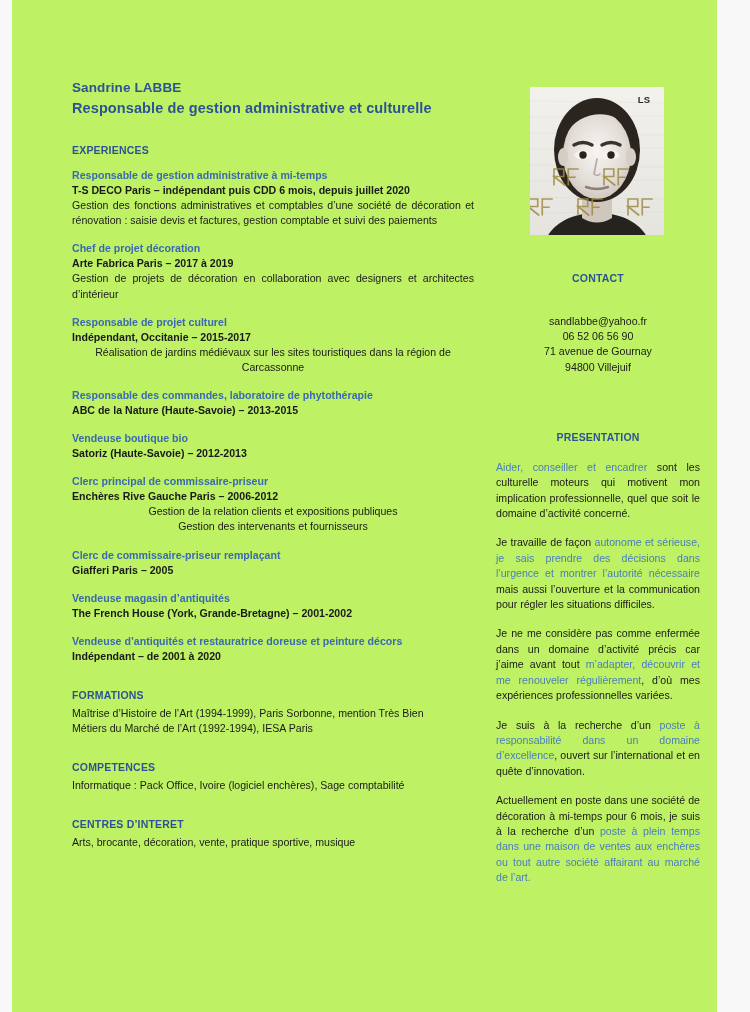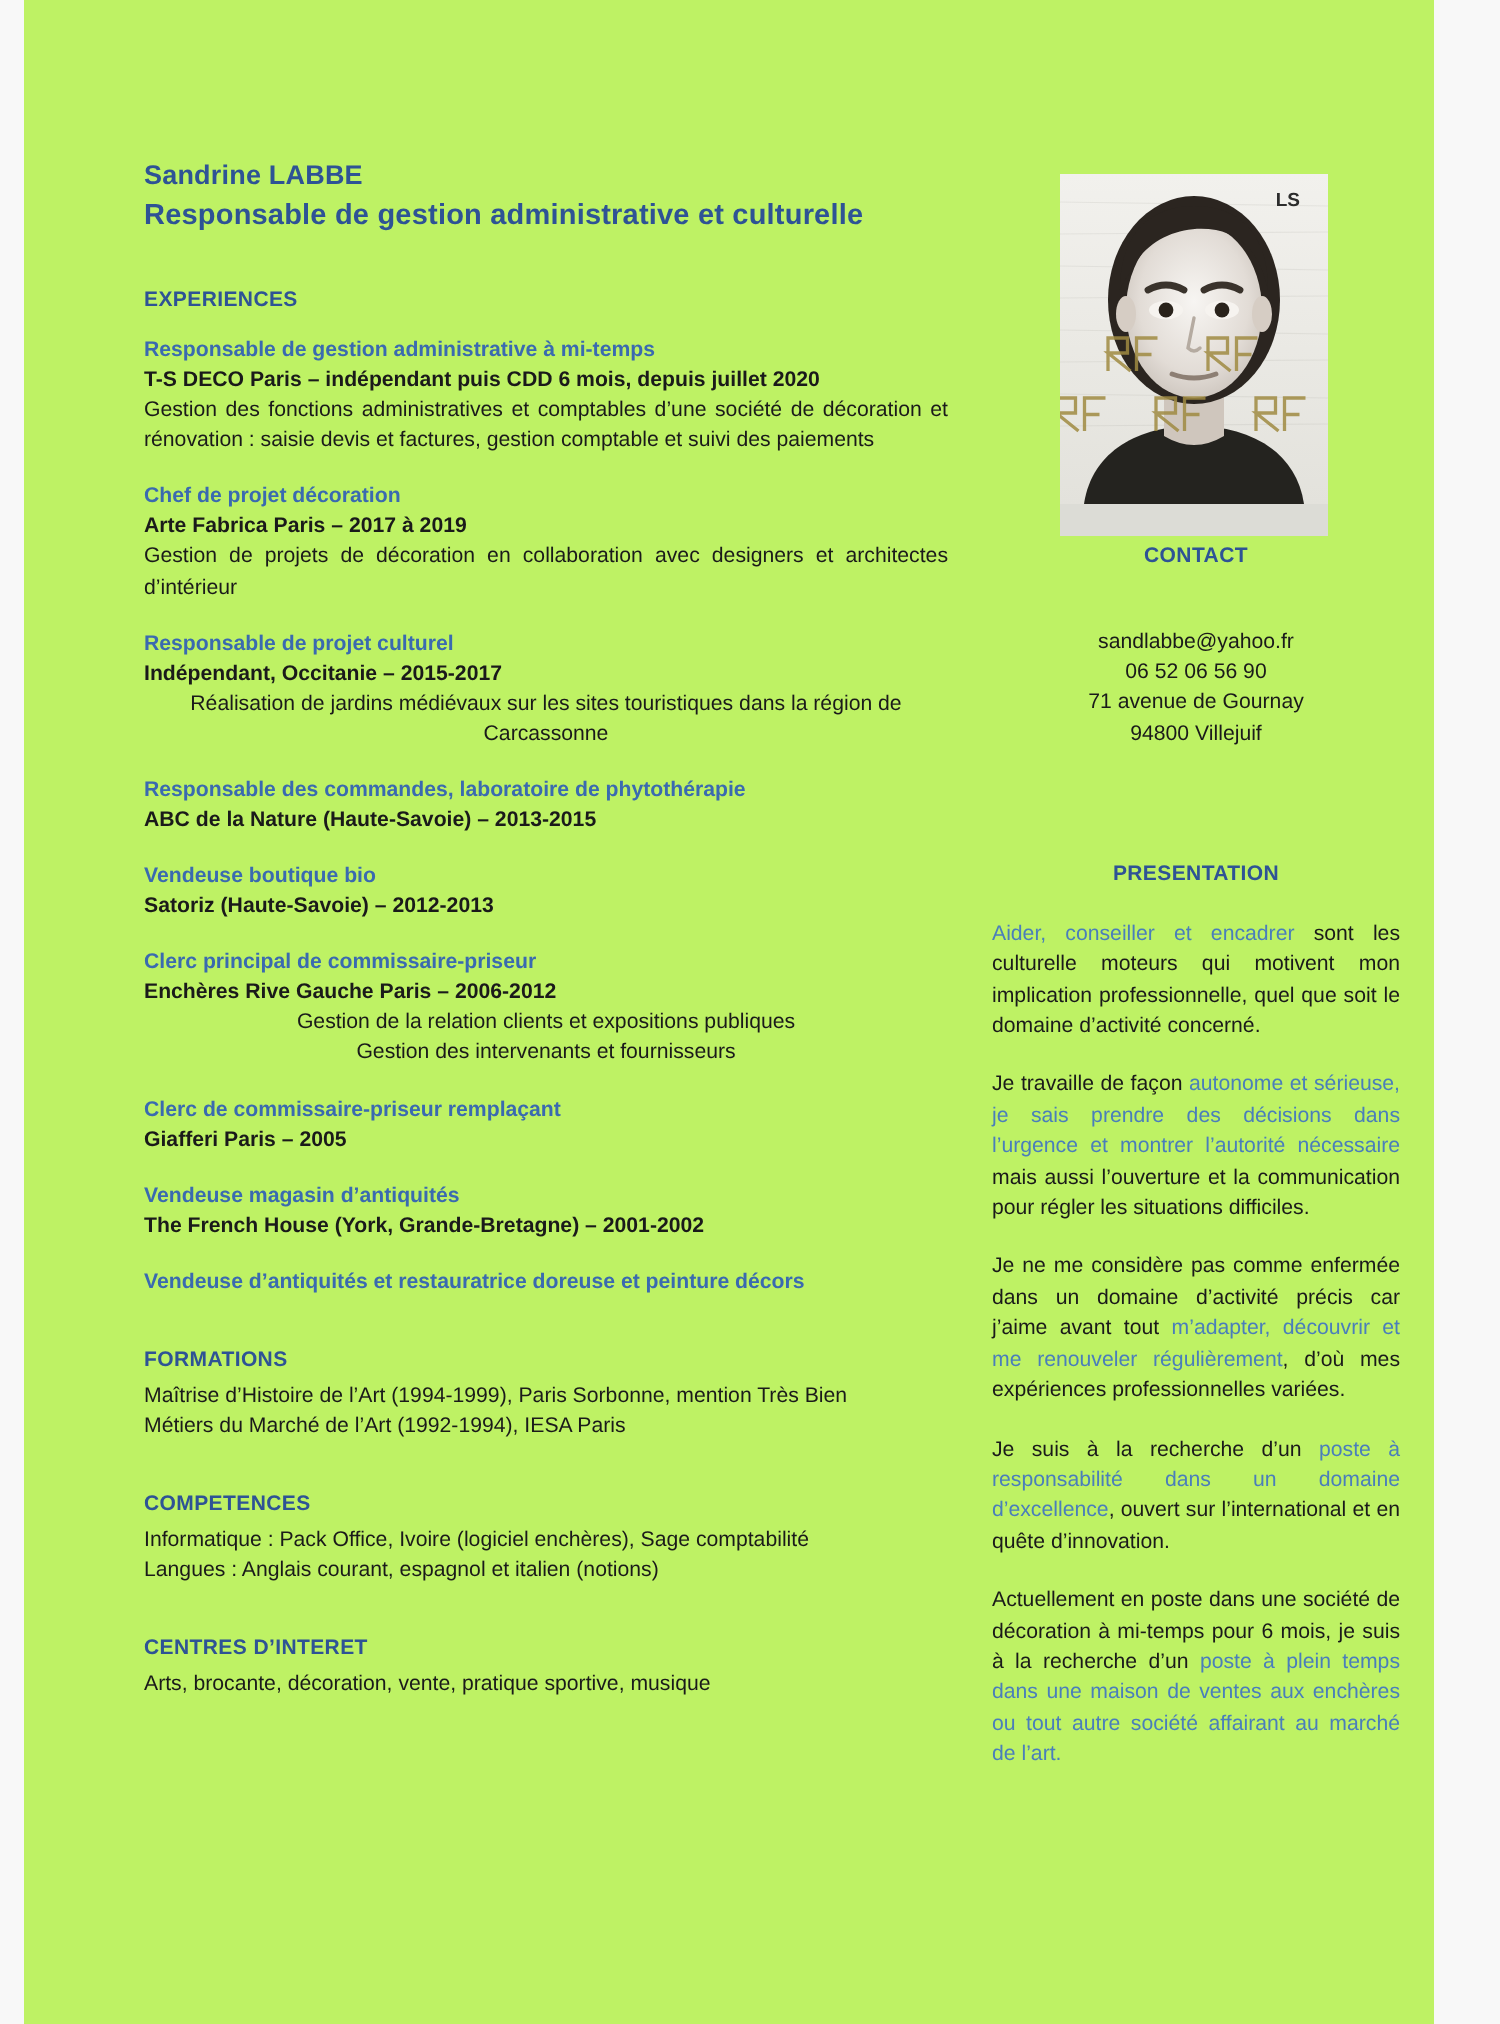--- a/index.html
+++ b/index.html
@@ -118,21 +118,21 @@
   }
   .pres-p:last-child { margin-bottom: 0; }
   .hl { color: #4a7ebb; }
 
   
   #photo {
     position: absolute;
     left: 518px;
     top: 87px;
     width: 134px;
-    height: 181px;
+    height: 148px;
     overflow: hidden;
     background: #dcdcd6;
   }
   #photo svg { display: block; }
 </style>
 </head>
 <body>
 
 <div id="page">
 
@@ -185,29 +185,29 @@
       <div class="job-company">Giafferi Paris – 2005</div>
     </div>
 
     <div class="job">
       <div class="job-title">Vendeuse magasin d’antiquités</div>
       <div class="job-company">The French House (York, Grande-Bretagne) – 2001-2002</div>
     </div>
 
     <div class="job">
       <div class="job-title">Vendeuse d’antiquités et restauratrice doreuse et peinture décors</div>
+      <div class="job-company">Indépendant – de 2001 à 2020</div>
     </div>
 
     <div class="section-head tight">FORMATIONS</div>
     <div class="plain-line">Maîtrise d’Histoire de l’Art (1994-1999), Paris Sorbonne, mention Très Bien</div>
     <div class="plain-line">Métiers du Marché de l’Art (1992-1994), IESA Paris</div>
 
     <div class="section-head tight">COMPETENCES</div>
     <div class="plain-line">Informatique : Pack Office, Ivoire (logiciel enchères), Sage comptabilité</div>
-    <div class="plain-line">Langues : Anglais courant, espagnol et italien (notions)</div>
 
     <div class="section-head tight">CENTRES D’INTERET</div>
     <div class="plain-line">Arts, brocante, décoration, vente, pratique sportive, musique</div>
   </div>
 
   <div id="photo">
     <svg width="134" height="165" viewBox="0 0 134 165">
       <defs>
         <linearGradient id="bgg" x1="0" y1="0" x2="0" y2="1">
           <stop offset="0%" stop-color="#f2f1ed"></stop>

